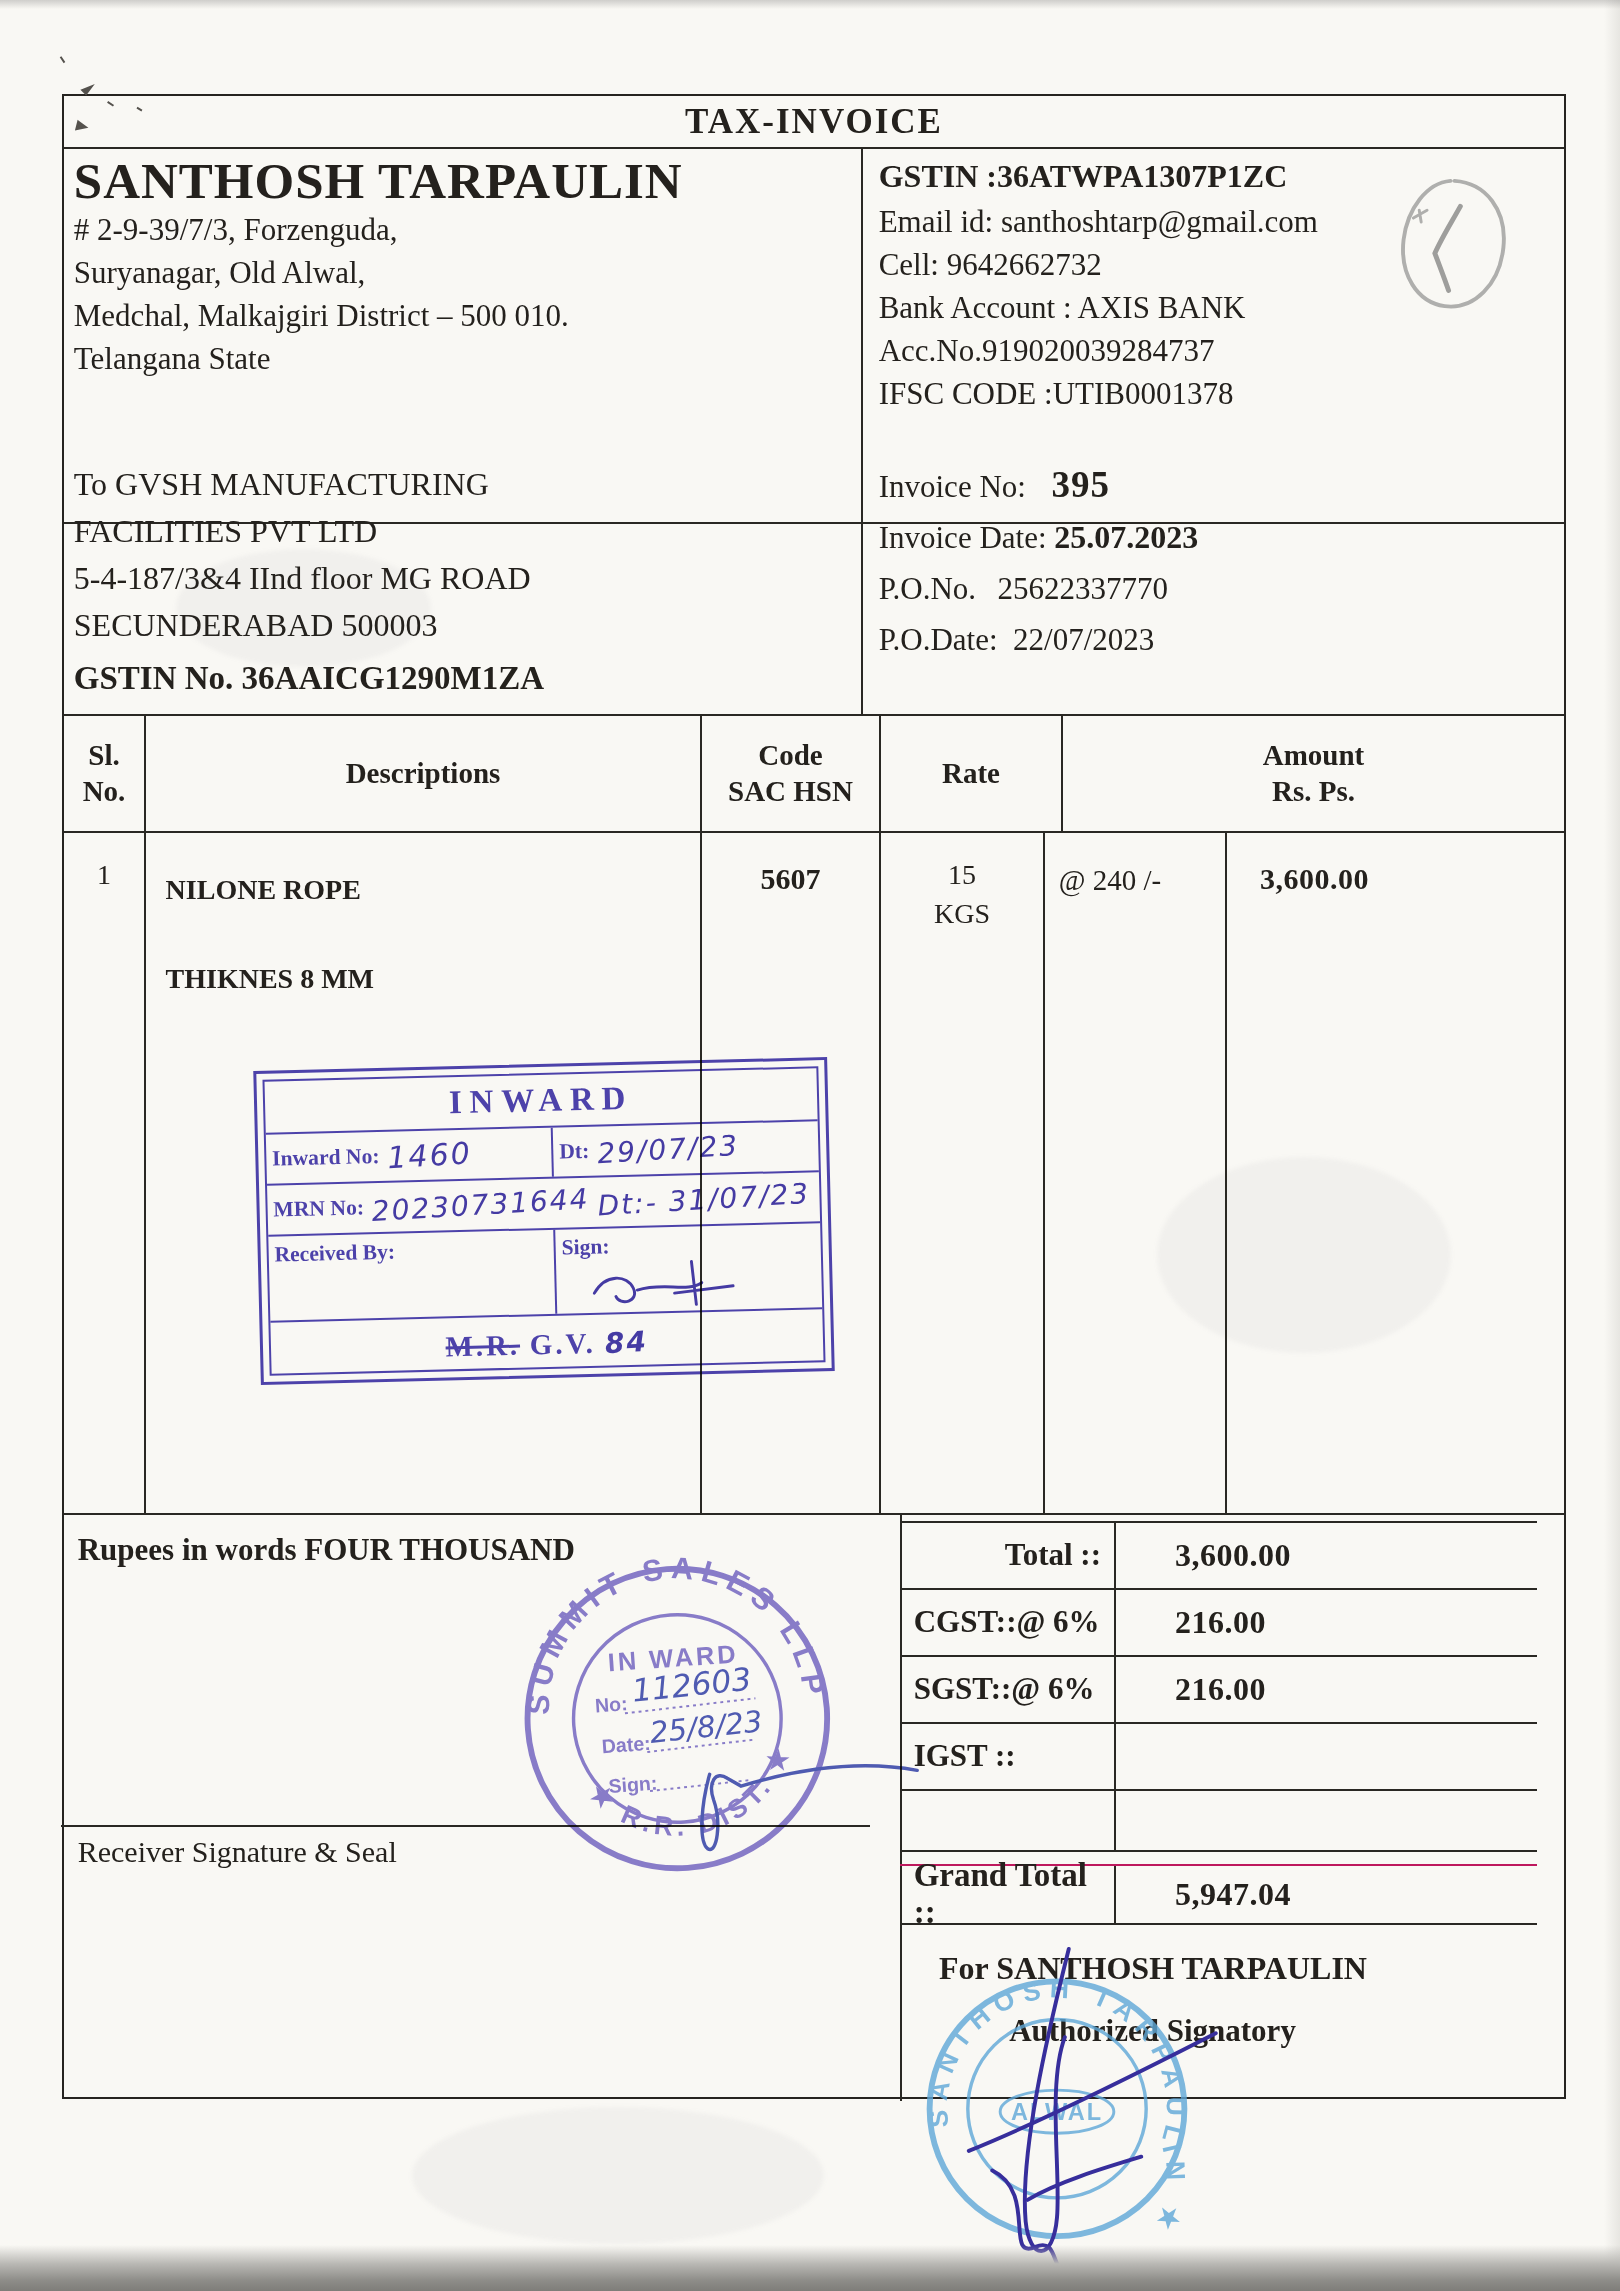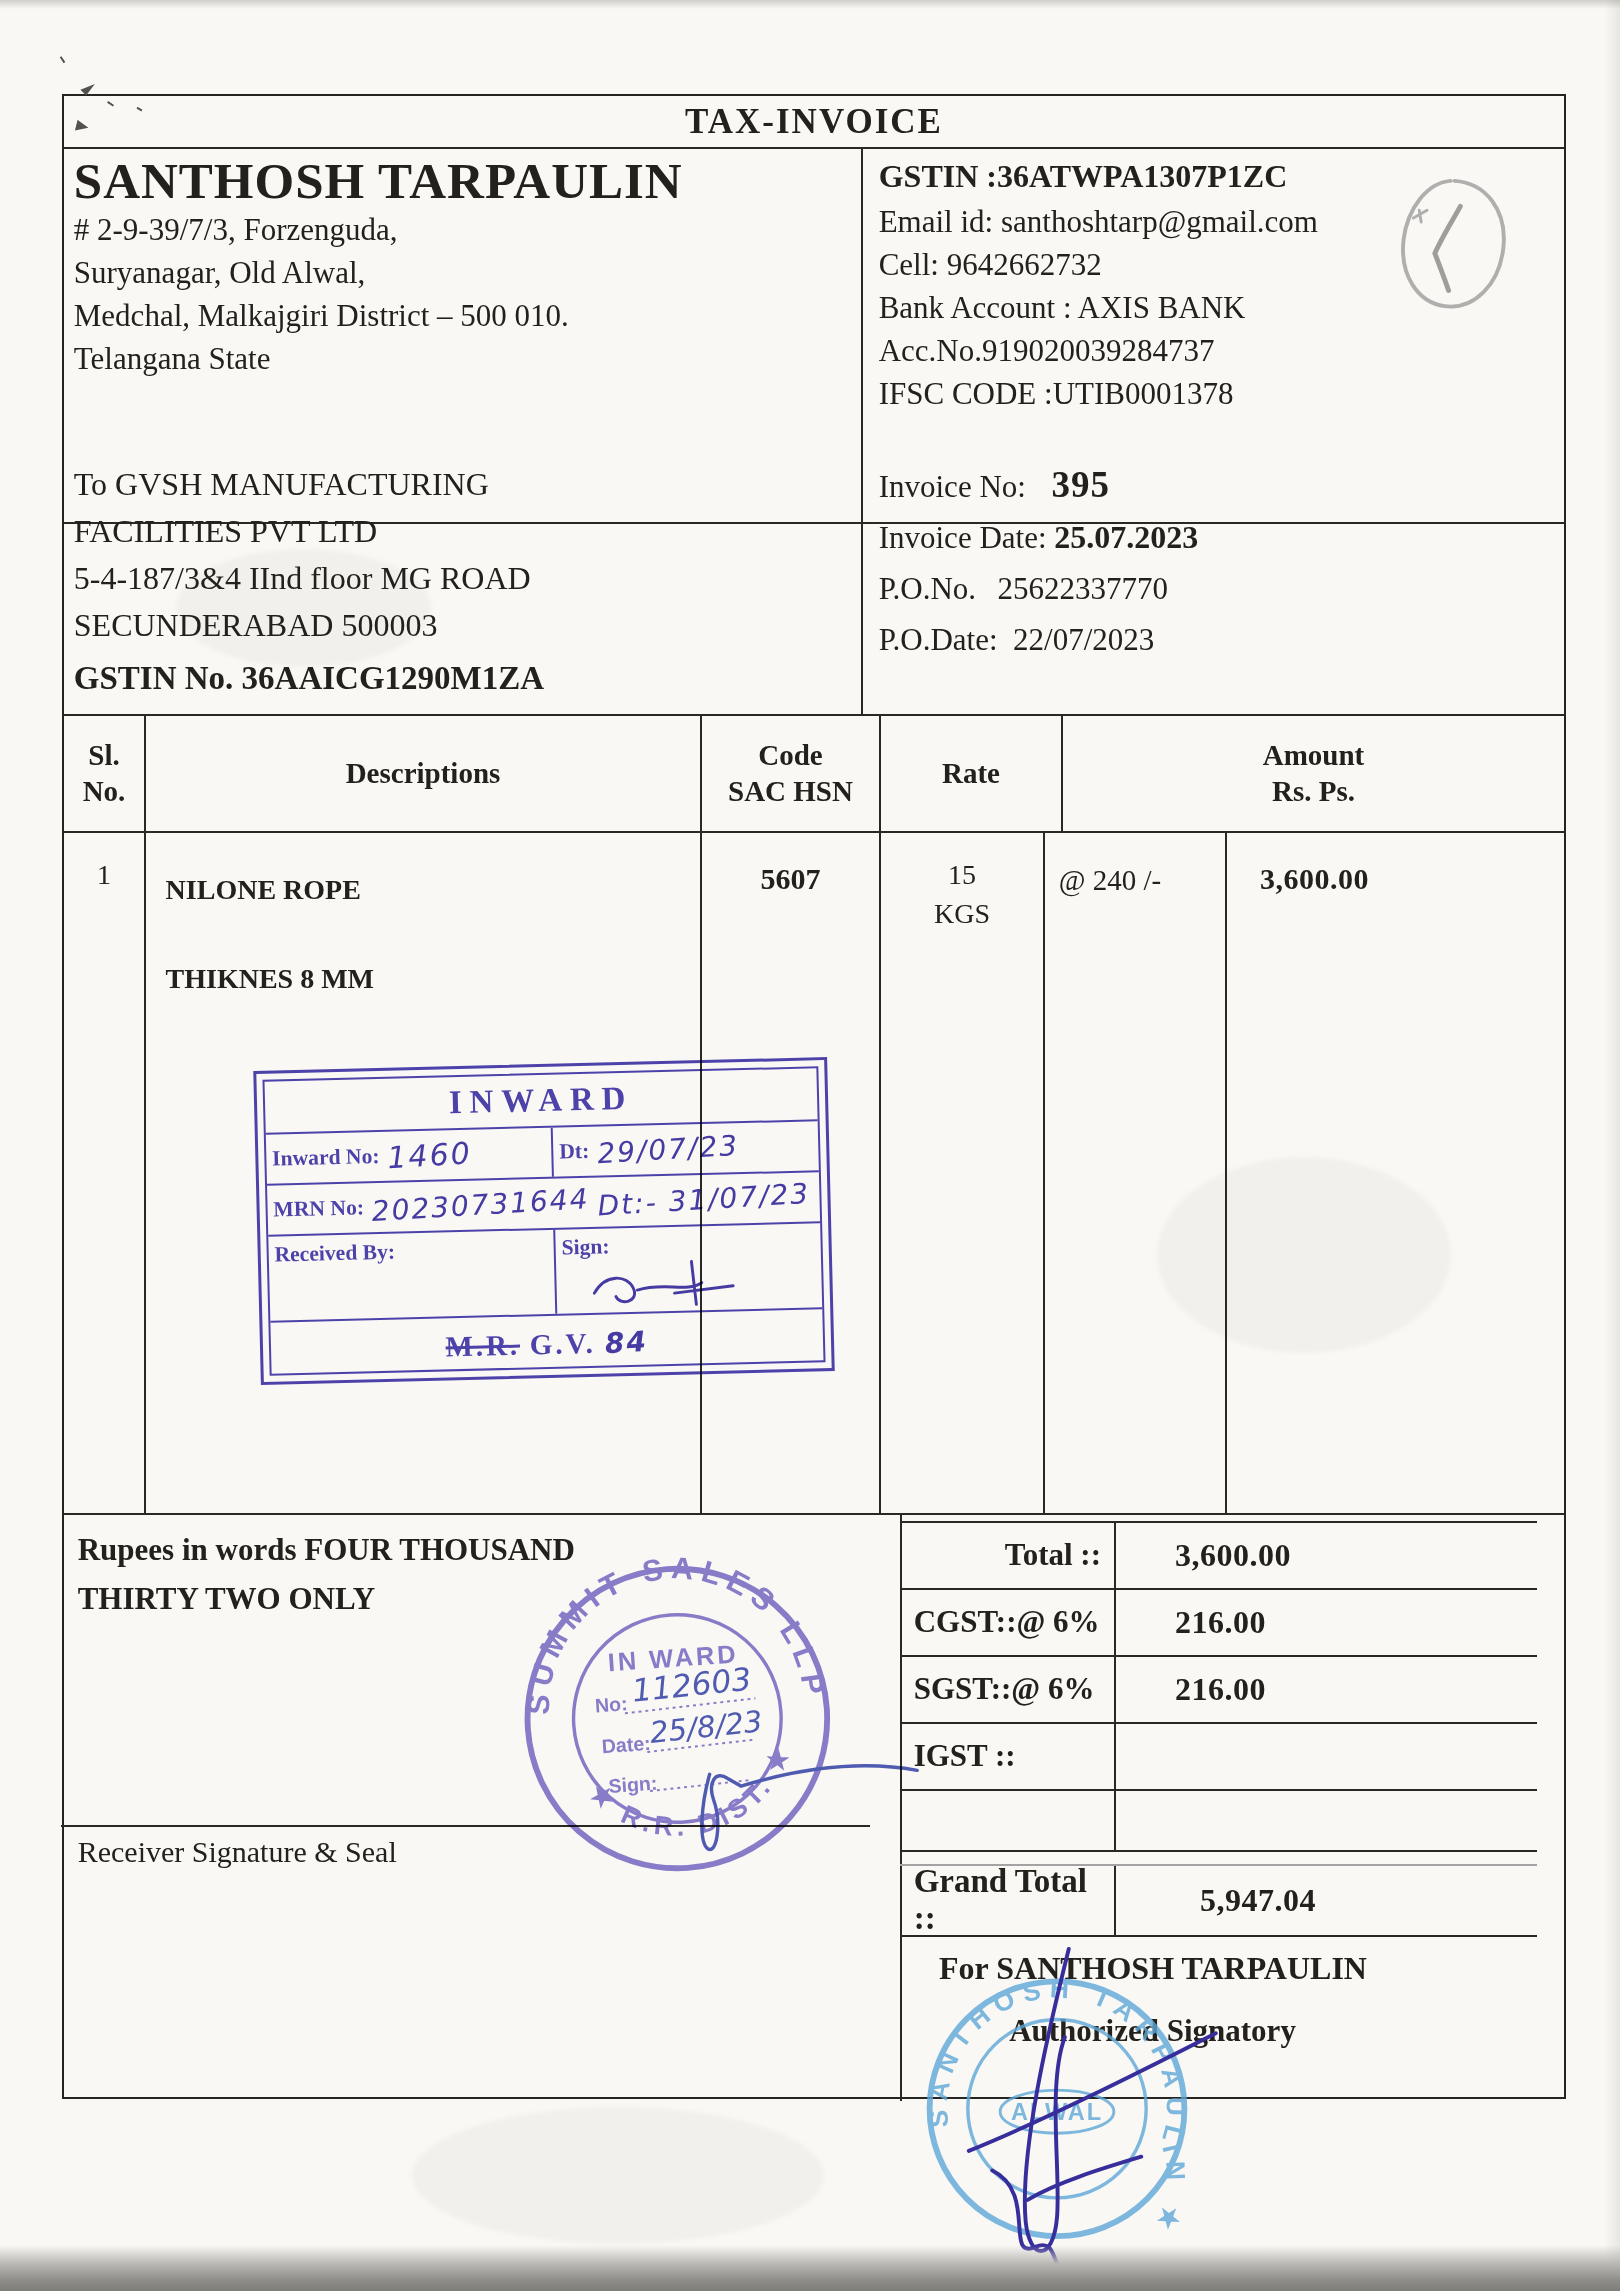--- a/index.html
+++ b/index.html
@@ -61,21 +61,21 @@
   .bot-left{width:836px;height:100%;position:relative;}
   .bot-right{flex:1;height:100%;border-left:2px solid #2a2823;position:relative;}
   .words{padding:9.8px 0 0 13.7px;font-weight:bold;font-size:31px;line-height:49px;}
   .receiver-rule{position:absolute;left:-2.9px;top:310px;width:809px;border-top:2px solid #2a2823;}
   .receiver-label{position:absolute;left:13.7px;top:320px;font-size:30px;}
 
   .totals{position:absolute;left:-2px;top:5.9px;width:637px;border-top:2px solid #2a2823;}
   .trow{display:flex;border-bottom:2px solid #2a2823;height:67px;align-items:center;}
   .trow.blank{height:61px;}
   .tgap{height:11.8px;}
-  .trow.grand{border-top:2px solid #a3a3a3;height:73px;gap:25px;}
+  .trow.grand{border-top:2px solid #be185d;height:61px;}
   .tlabel{width:216px;height:100%;border-right:2px solid #2a2823;display:flex;align-items:center;
           font-weight:bold;font-size:31px;padding-left:13.7px;}
   .tlabel.right{justify-content:flex-end;padding-right:13px;}
   .tvalue{flex:1;display:flex;align-items:center;padding-left:59px;
           font-weight:bold;font-size:32px;letter-spacing:0.5px;}
   .grand .tlabel{font-size:33px;}
   .for-line{position:absolute;left:25.5px;top:435px;width:451px;text-align:center;
             font-weight:bold;font-size:32px;}
   .auth-line{position:absolute;left:69px;top:498px;width:363px;text-align:center;
              font-weight:bold;font-size:31px;}
@@ -197,21 +197,20 @@
         <div>KGS</div>
       </div>
       <div class="col c5 b-r itm itm-rate">@ 240 /-</div>
       <div class="col c6 itm itm-amt">3,600.00</div>
     </div>
 
     <div class="abs bottom">
       <div class="bot-left">
         <div class="words">
           <div>Rupees in words FOUR  THOUSAND</div>
-          <div>THIRTY TWO ONLY</div>
         </div>
         <div class="receiver-rule"></div>
         <div class="receiver-label">Receiver Signature &amp; Seal</div>
       </div>
       <div class="bot-right">
         <div class="totals">
           <div class="trow">
             <div class="tlabel right">Total ::</div>
             <div class="tvalue">3,600.00</div>
           </div>

